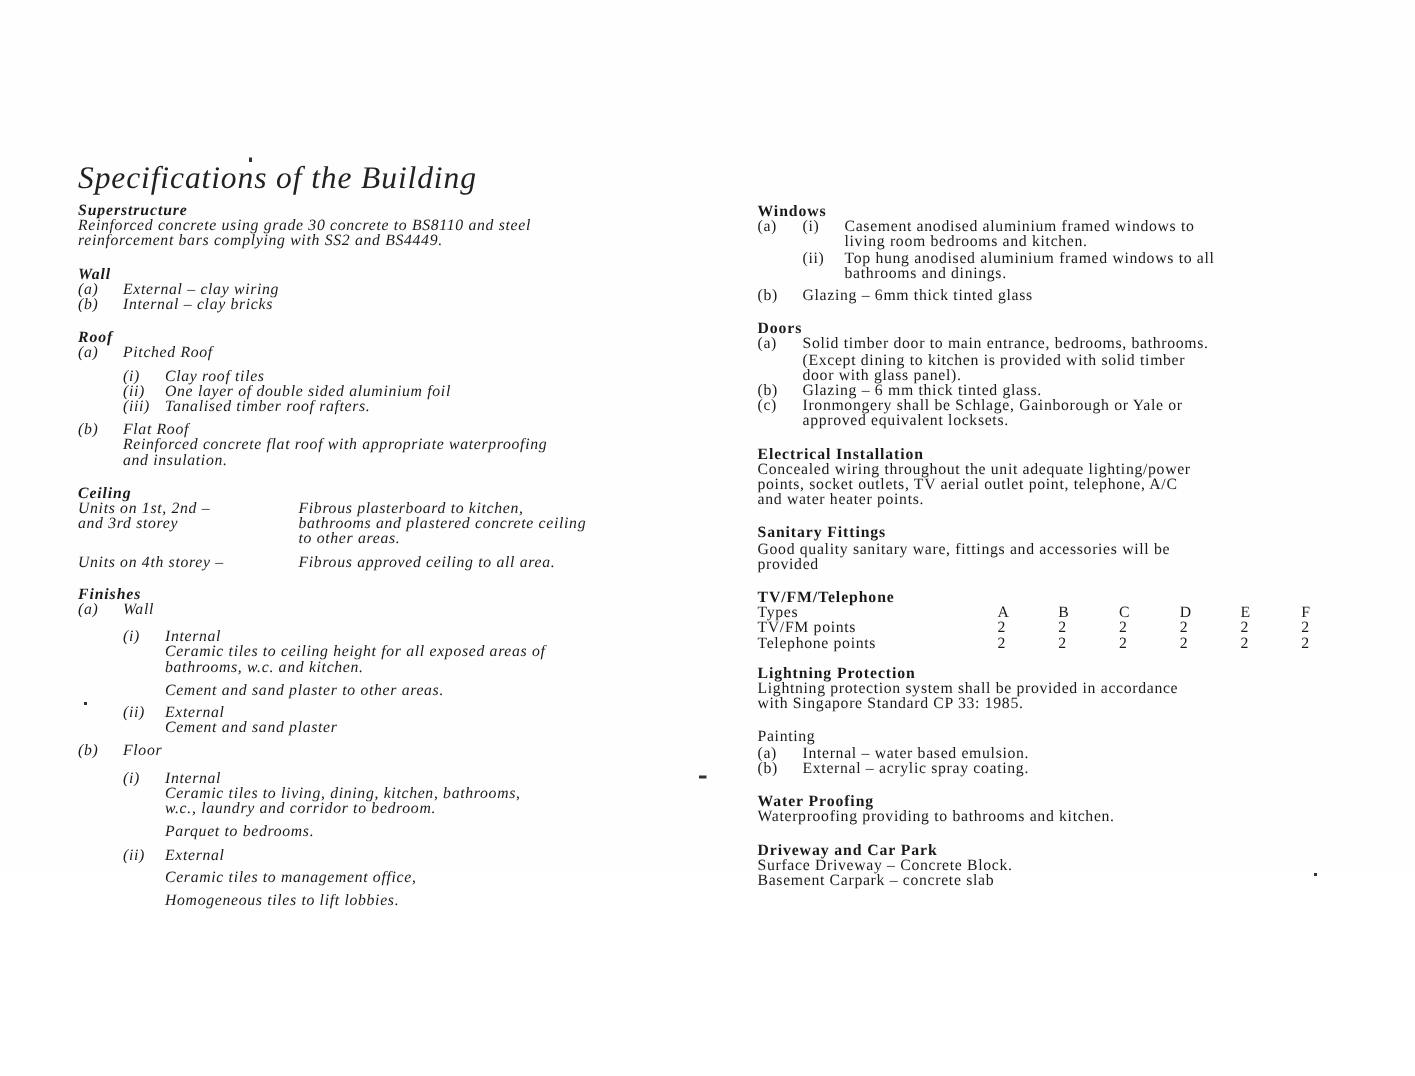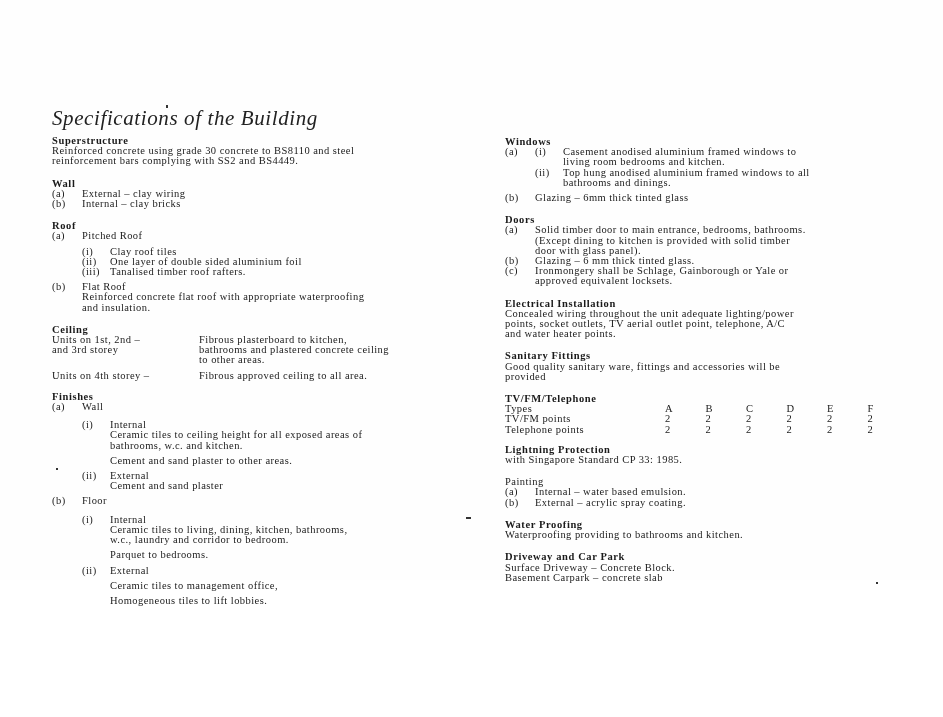--- a/index.html
+++ b/index.html
@@ -2,21 +2,21 @@
 <html><head>
 <meta charset="utf-8">
 <style>
   html, body { margin: 0; padding: 0; background: #ffffff; }
   body { width: 943px; height: 717px; position: relative; overflow: hidden;
          font-family: "Liberation Serif", "DejaVu Serif", serif; color: #1a1a1a; }
   .page { position: absolute; left: 0; top: 0; width: 943px; height: 580px; background: #fefefe; }
   .title { position: absolute; left: 52px; top: 106px; font-size: 21px; font-style: italic;
            letter-spacing: 0.6px; color: #222; }
   .col { position: absolute; font-size: 10.5px; line-height: 10.2px; letter-spacing: 0.45px; }
-  .col-left { left: 52px; top: 136px; width: 420px; }
+  .col-left { left: 52px; top: 136px; width: 420px; font-style: italic; }
   .col-right { left: 505px; top: 137px; width: 420px; }
   .h { font-weight: bold; letter-spacing: 0.6px; }
   .sec { margin-bottom: 9px; }
   .row { display: flex; }
   .lbl { flex: 0 0 auto; }
   .l-a { width: 30px; }
   .l-i { width: 28px; }
   .ind1 { padding-left: 30px; }
   .gap { height: 5px; }
   .gap2 { height: 8px; }
@@ -251,20 +251,21 @@
           <td class="v">2</td>
           <td class="v">2</td>
           <td class="v">2</td>
         </tr>
       </tbody>
         </table>
     </div>
 
     <div class="sec" style="margin-top:10px">
       <div class="h">Lightning Protection</div>
+      <div>Lightning protection system shall be provided in accordance</div>
       <div>with Singapore Standard CP 33: 1985.</div>
     </div>
 
     <div class="sec" style="margin-top:12px">
       <div>Painting</div>
       <div class="row">
         <span class="lbl l-a">(a)</span>
         <span>Internal – water based emulsion.</span>
       </div>
       <div class="row">

